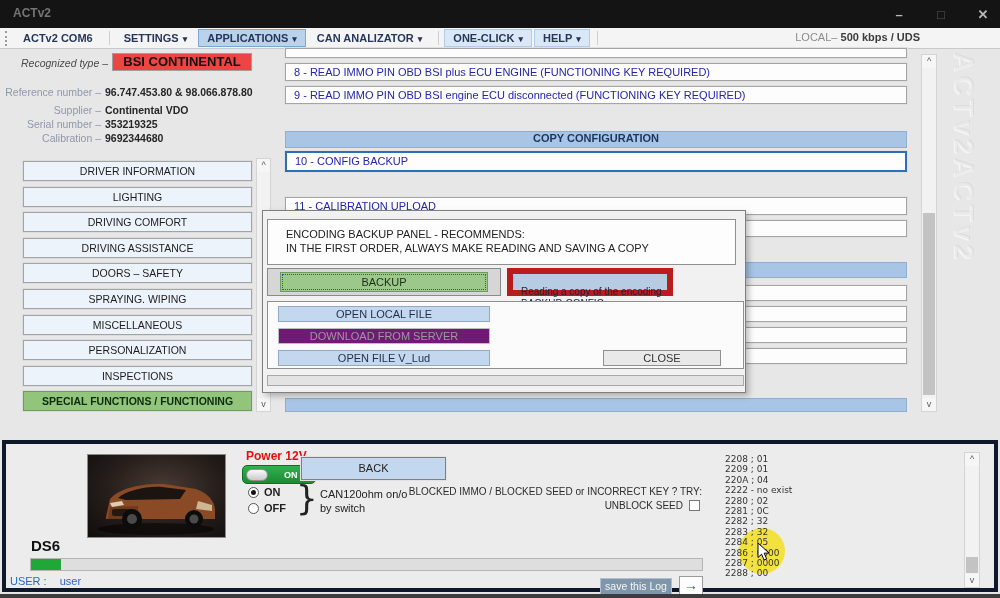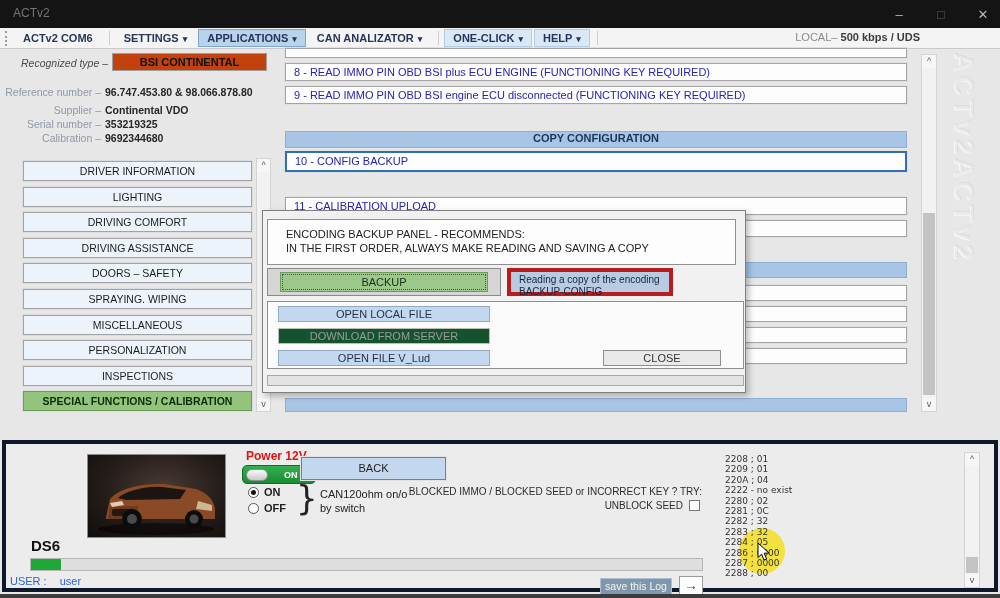--- a/index.html
+++ b/index.html
@@ -1,20 +1,20 @@
 <!DOCTYPE html>
 <html><head>
 <meta charset="utf-8">
 <style>
   * { margin:0; padding:0; box-sizing:border-box; }
   body { background:#555; font-family:"Liberation Sans", sans-serif; }
   .screen { position:relative; width:1000px; height:598px; background:#e7e7e7; overflow:hidden; font-family:"Liberation Sans", sans-serif; }
 
   
-  .titlebar { position:absolute; left:0; top:0; width:1000px; height:28px; background:#141414; }
+  .titlebar { position:absolute; left:0; top:0; width:1000px; height:28px; background:#141414;font-weight:bold; }
   .titlebar .title { position:absolute; left:13px; top:6px; font-size:12px; color:#757575; }
   .win-controls { position:absolute; right:8px; top:0; height:28px; display:flex; align-items:center; gap:24px; }
   .win-btn { color:#b9b9b9; font-size:13px; width:18px; text-align:center; cursor:default; }
   .win-btn.max { color:#5a5a5a; }
 
   
   .menubar { position:absolute; left:0; top:28px; width:1000px; height:21px; background:#f4f4f4; border-bottom:1px solid #c9c9c9; display:flex; align-items:center; }
   .drag-handle { width:3px; height:15px; border-left:2px dotted #9b9b9b; margin-left:5px; margin-right:6px; }
   .menu-item { font-size:11px; font-weight:bold; color:#25365a; padding:2px 8px; margin-right:2px; white-space:nowrap; border:1px solid transparent; }
   .menu-item .caret { font-size:9px; color:#25365a; margin-left:4px; }
@@ -22,21 +22,21 @@
   .menu-item.soft { background:#d9e7f6; border-color:#b3cce6; }
   .menu-sep { width:1px; height:14px; background:#cfcfcf; margin:0 5px; }
   .menu-status { position:absolute; right:80px; top:3px; font-size:11px; color:#8b8b8b; }
   .menu-status b { color:#3c3c3c; }
 
   
   .info-row { position:absolute; font-size:10.5px; white-space:nowrap; }
   .info-label { display:inline-block; width:101px; text-align:right; color:#8f97a9; }
   .info-value { font-weight:bold; color:#262626; margin-left:4px; }
   .recognized-label { position:absolute; left:0; top:57px; width:108px; text-align:right; font-size:10.5px; color:#4a4a4a;font-style:italic; }
-  .recognized-box { position:absolute; left:112px; top:53px; width:155px; height:18px; background:#c2410c; border:1px solid #9f9f9f; text-align:center; font-size:11px; font-weight:bold; color:#111; line-height:16px; }
+  .recognized-box { position:absolute; left:112px; top:53px; width:140px; height:18px; background:#ef4444; border:1px solid #9f9f9f; text-align:center; font-size:13px; font-weight:bold; color:#111; line-height:16px; }
 
   
   .cat-list { position:absolute; left:23px; top:161px; width:229px; display:flex; flex-direction:column; gap:5.6px; }
   .cat-btn { height:20px; background:#edf3fb; border:1px solid #a3a3a3; box-shadow:0 0 0 1px #dcdcdc; text-align:center; font-size:10.5px; color:#1c1c1c; line-height:18px; white-space:nowrap; overflow:hidden; }
   .cat-btn.special { background:#92c47c; border-color:#6f9c5c; font-weight:bold; color:#0c2c0c; }
 
   
   .vscroll { position:absolute; background:#f2f2f2; border:1px solid #d4d4d4; }
   .vs-arrow { position:absolute; left:0; width:100%; height:13px; text-align:center; font-size:9px; color:#5a5a5a; line-height:13px; background:#f6f6f6; }
   .vs-arrow.up { top:0; }
@@ -49,25 +49,25 @@
   .fn-header { position:absolute; left:285px; width:622px; background:#a9c5e6; border:1px solid #8fadd0; text-align:center; font-size:11px; font-weight:bold; color:#17355e; }
 
   
   .watermark { position:absolute; left:948px; top:52px; height:380px; writing-mode:vertical-rl; font-size:27px; font-weight:bold; letter-spacing:4px; color:rgba(120,120,120,0.10); text-shadow:1px 1px 1px rgba(255,255,255,0.7); }
 
   
   .dialog { position:absolute; left:262px; top:210px; width:484px; height:183px; background:#f1f1f1; border:1px solid #7f7f7f; box-shadow:3px 3px 6px rgba(0,0,0,0.25); z-index:20; }
   .dlg-msg { position:absolute; left:4px; top:8px; width:469px; height:46px; background:#fdfdfd; border:1px solid #8f8f8f; font-size:11px; color:#222; padding:7px 0 0 18px; line-height:14px; }
   .dlg-backup-wrap { position:absolute; left:4px; top:57px; width:234px; height:28px; background:#d6d6d6; border:1px solid #8a8a8a; }
   .dlg-backup { position:absolute; left:12px; top:3px; width:208px; height:20px; background:#9cc98b; border:1px solid #6f9c5c; outline:1px dotted #35529e; outline-offset:-3px; text-align:center; font-size:11px; color:#1c2c18; line-height:18px; }
-  .dlg-note { position:absolute; left:244px; top:57px; width:166px; height:28px; background:#b7cbe3; border:4px solid #b91c1c; font-size:10px; color:#16233c; padding:2px 0 0 8px; line-height:12px; }
+  .dlg-note { position:absolute; left:244px; top:57px; width:166px; height:28px; background:#b7cbe3; border:6px solid #b91c1c; font-size:10px; color:#16233c; padding:12px 0 0 8px; line-height:12px; }
   .dlg-box { position:absolute; left:4px; top:90px; width:477px; height:68px; background:#fbfbfb; border:1px solid #8f8f8f; }
   .dlg-btn { position:absolute; height:16px; text-align:center; font-size:11px; line-height:14px; border:1px solid #8f8f8f; }
   .dlg-btn.blue { background:#c3d7ee; color:#1f2f4a; border-color:#93a9c6; }
-  .dlg-btn.gray { background:#14532d; color:#9b9b9b; border-color:#bdbdbd; }
+  .dlg-btn.gray { background:#701a75; color:#9b9b9b; border-color:#bdbdbd; }
   .dlg-btn.close { background:#e9e9e9; color:#333; border-color:#8f8f8f; }
   .dlg-strip { position:absolute; left:4px; top:164px; width:477px; height:11px; background:#e3e3e3; border:1px solid #a8a8a8; }
 
   
   .bottom { position:absolute; left:2px; top:440px; width:996px; height:152px; background:#ececec; border:4px solid #0f172a; }
   .car-box { position:absolute; left:81px; top:10px; width:139px; height:84px; border:1px solid #8a8a8a; background:radial-gradient(ellipse at 55% 40%, #4a3a33 0%, #241d1a 55%, #100d0c 100%); }
   .power-label { position:absolute; left:240px; top:5px; font-size:12px; font-weight:bold; color:#e01212; }
   .toggle { position:absolute; left:236px; top:21px; width:74px; height:19px; border-radius:5px; background:linear-gradient(#33b050,#1b8b33); border:1px solid #0e6e24; }
   .toggle-knob { position:absolute; left:3px; top:3px; width:22px; height:12px; border-radius:6px; background:linear-gradient(#fafafa,#c9c9c9); border:1px solid #8f8f8f; }
   .toggle-text { position:absolute; left:41px; top:4px; font-size:9px; font-weight:bold; color:#fff; }
@@ -130,21 +130,21 @@
   <div class="cat-list">
     <div class="cat-btn">DRIVER INFORMATION</div>
     <div class="cat-btn">LIGHTING</div>
     <div class="cat-btn">DRIVING COMFORT</div>
     <div class="cat-btn">DRIVING ASSISTANCE</div>
     <div class="cat-btn">DOORS – SAFETY</div>
     <div class="cat-btn">SPRAYING. WIPING</div>
     <div class="cat-btn">MISCELLANEOUS</div>
     <div class="cat-btn">PERSONALIZATION</div>
     <div class="cat-btn">INSPECTIONS</div>
-    <div class="cat-btn special">SPECIAL FUNCTIONS / CALIBRATION</div>
+    <div class="cat-btn special">SPECIAL FUNCTIONS / FUNCTIONING</div>
   </div>
 
   <div class="vscroll" style="left:256px;top:158px;width:15px;height:254px;">
     <div class="vs-arrow up">^</div>
     <div class="vs-arrow down">v</div>
   </div>
 
   <div class="fn-row" style="top:48px;height:10px;"></div>
   <div class="fn-row" style="top:63px;height:18px;">8  - READ IMMO PIN OBD BSI plus ECU ENGINE (FUNCTIONING KEY REQUIRED)</div>
   <div class="fn-row" style="top:86px;height:18px;">9  - READ IMMO PIN OBD BSI engine ECU disconnected (FUNCTIONING KEY REQUIRED)</div>

